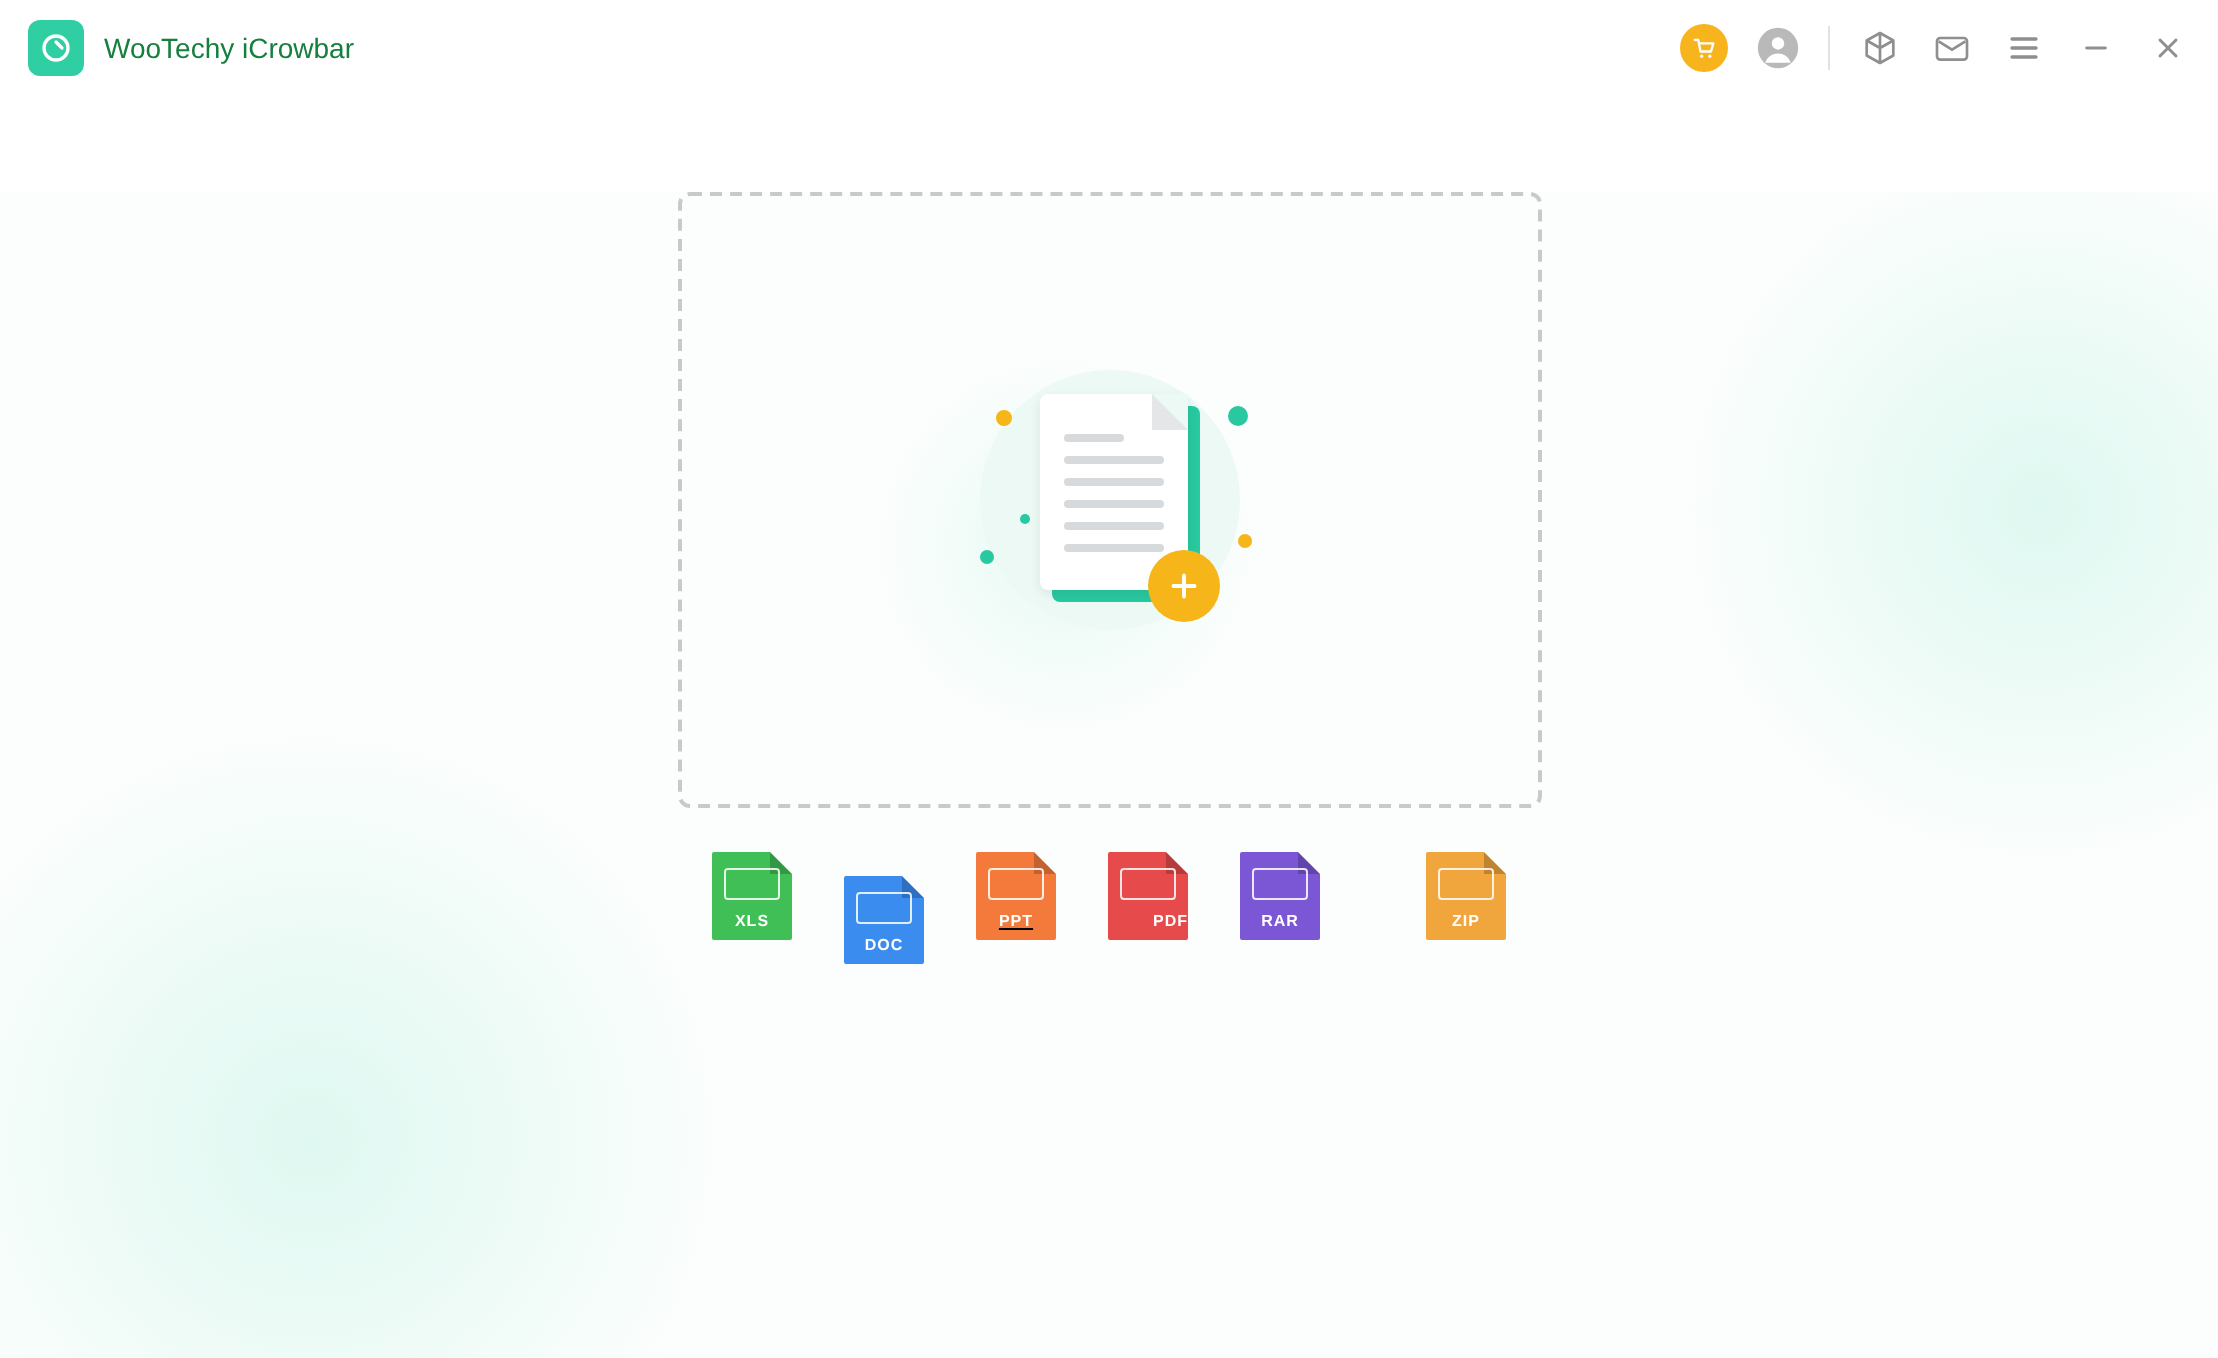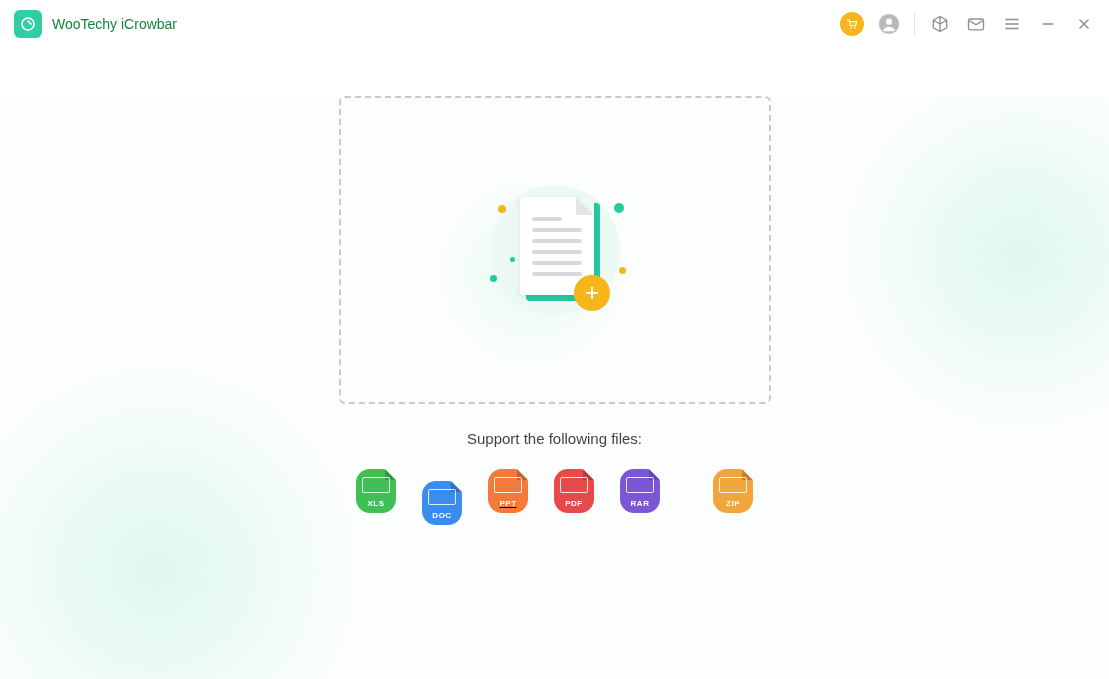--- a/index.html
+++ b/index.html
@@ -152,21 +152,21 @@
 }
 
 .file-types {
   display: flex;
   justify-content: center;
   gap: 26px;
   margin-top: 22px;
 }
 .ft {
   width: 40px; height: 44px;
-  border-radius: 14px;
+  border-radius: 1px;
   position: relative;
   display: flex;
   align-items: flex-end;
   justify-content: center;
   padding-bottom: 5px;
 }
 .ft::before {
   content: "";
   position: absolute;
   top: 0; right: 0;
@@ -182,21 +182,21 @@
 }
 .ft-inner {
   position: absolute;
   top: 8px; left: 6px; right: 6px; height: 16px;
   border: 1.5px solid rgba(255,255,255,0.85);
   border-radius: 2px;
 }
 .ft.xls { background: #3fbf56; }
 .ft.doc { background: #3a8def; margin-top: 12px; }
 .ft.ppt { background: #f47a3c; text-decoration: underline; }
-.ft.pdf { background: #e74a4a; }
+.ft.pdf { background: #e74a4a; justify-content: flex-end; }
 .ft.rar { background: #7b57d6; }
 .ft.zip { background: #f0a63c; margin-left: 27px; }
 </style>
 </head>
 <body>
 
 <div class="titlebar">
   <div class="logo-box">
     <svg width="18" height="18" viewBox="0 0 24 24" fill="none">
       <circle cx="12" cy="12" r="8" stroke="#fff" stroke-width="2.2"></circle>
@@ -271,21 +271,20 @@
         <div class="doc-line"></div>
       </div>
       <div class="doc-plus">
         <svg width="18" height="18" viewBox="0 0 24 24">
             <path d="M12 5v14M5 12h14" stroke="#fff" stroke-width="2.6" stroke-linecap="round"></path>
           </svg>
       </div>
     </div>
   </div>
 
-  <div class="support-text">Support the following files:</div>
 
   <div class="file-types">
       <div class="ft xls">
         <div class="ft-inner"></div>
         <div class="ft-label">XLS</div>
       </div>
       <div class="ft doc">
         <div class="ft-inner"></div>
         <div class="ft-label">DOC</div>
       </div>

